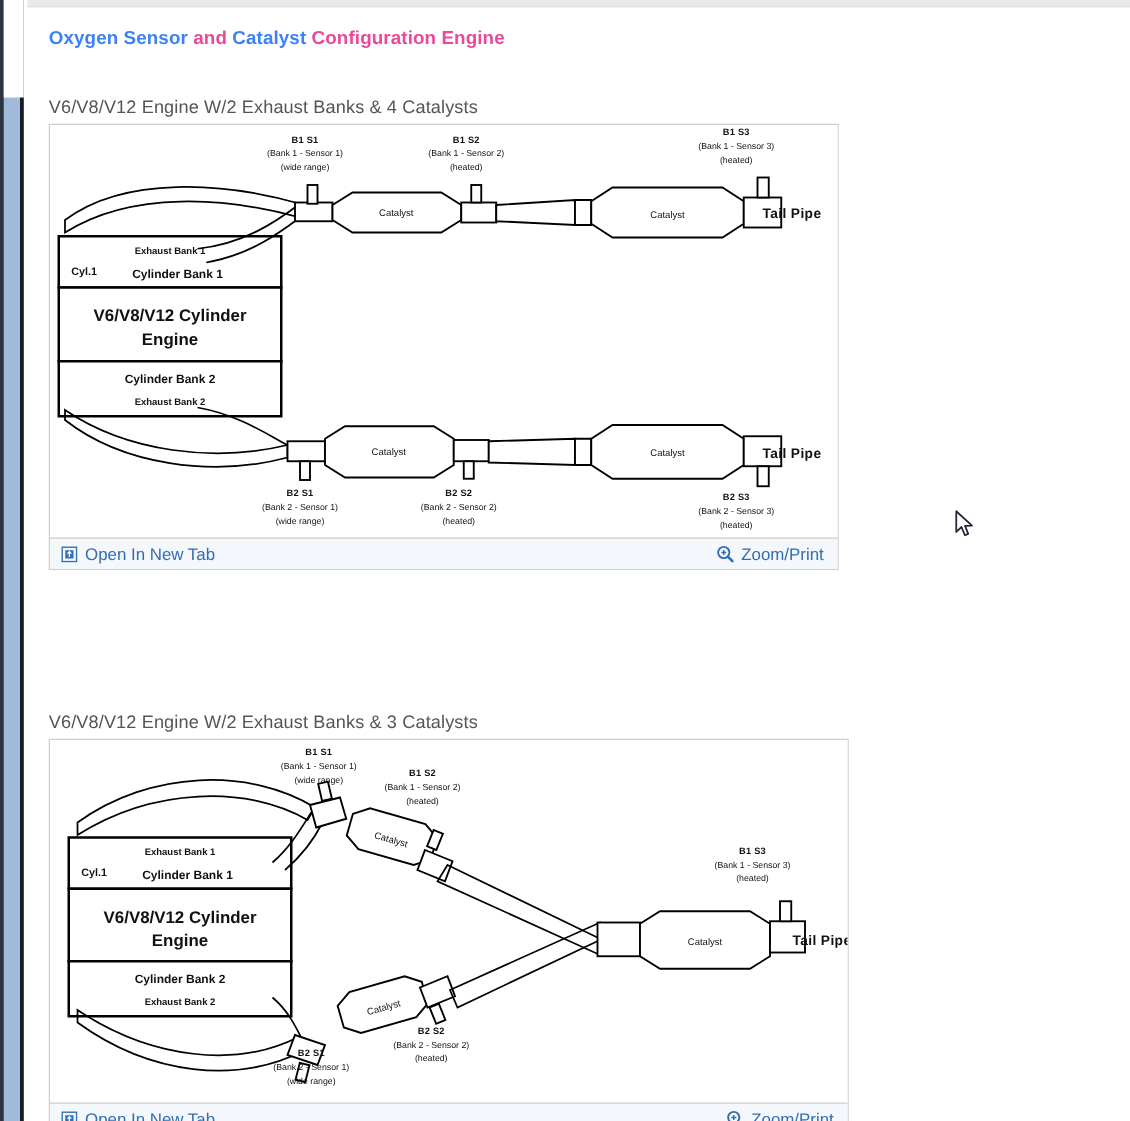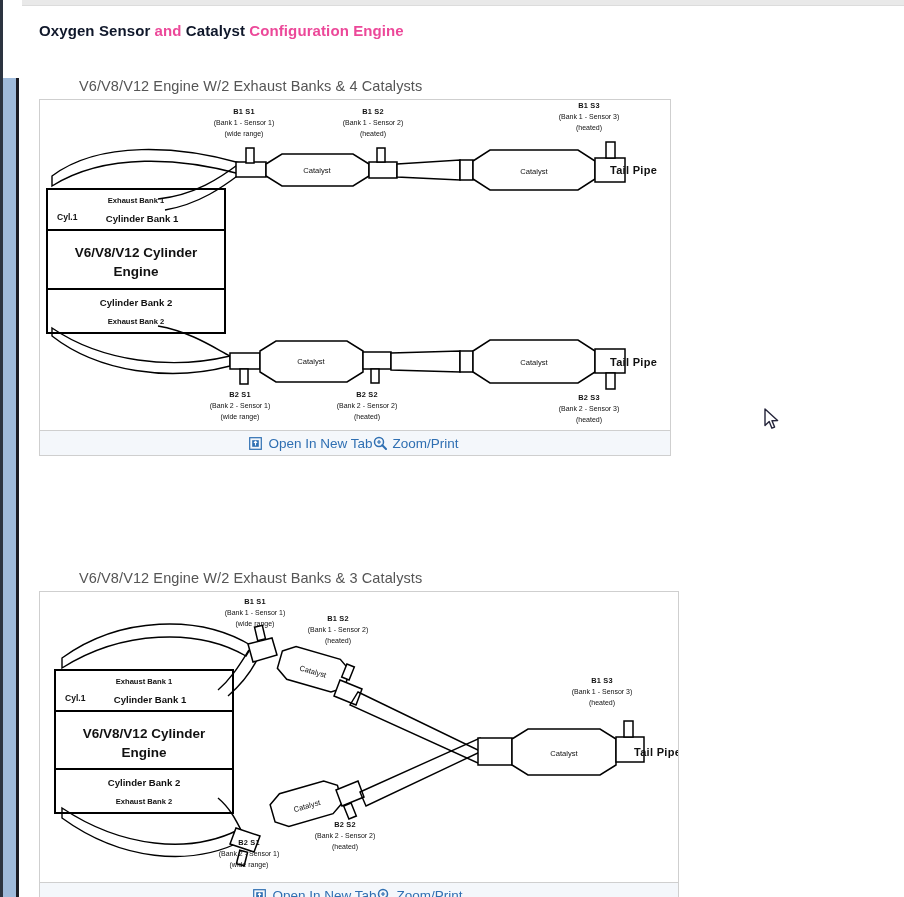--- a/index.html
+++ b/index.html
@@ -53,51 +53,50 @@
   #page-title {
     position: absolute;
     left: 17px;
     top: 16px;
     font-size: 15px;
     font-weight: bold;
     color: #333333;
     white-space: nowrap;
     letter-spacing: 0.1px;
   }
-  #page-title .lnk { color: #0f172a; margin-top: 48px; }
+  #page-title .lnk { color: #3b82f6; margin-top: 48px; }
   #page-title .plain { color: #ec4899; }
 
   .figure-block { position: absolute; }
 
   .figure-caption {
     font-size: 14.5px;
     color: #555555;
     margin-bottom: 5px;
     font-weight: normal;
     letter-spacing: 0.1px;
-    margin-left: 40px;
   }
 
   .figure-frame {
     border: 1px solid #cfcfcf;
     background: #ffffff;
   }
 
   .figure-canvas {
     background: #ffffff;
     display: block;
   }
 
   .figure-toolbar {
     height: 25px;
     background: #f4f7fb;
     border-top: 1px solid #cfcfcf;
     display: flex;
     align-items: center;
-    justify-content: center;
+    justify-content: space-between;
     padding: 0 11px 0 9px;
   }
   .tb-btn {
     display: flex;
     align-items: center;
     gap: 6px;
     color: #2f6fb2;
     font-size: 13.5px;
     cursor: pointer;
     user-select: none;

